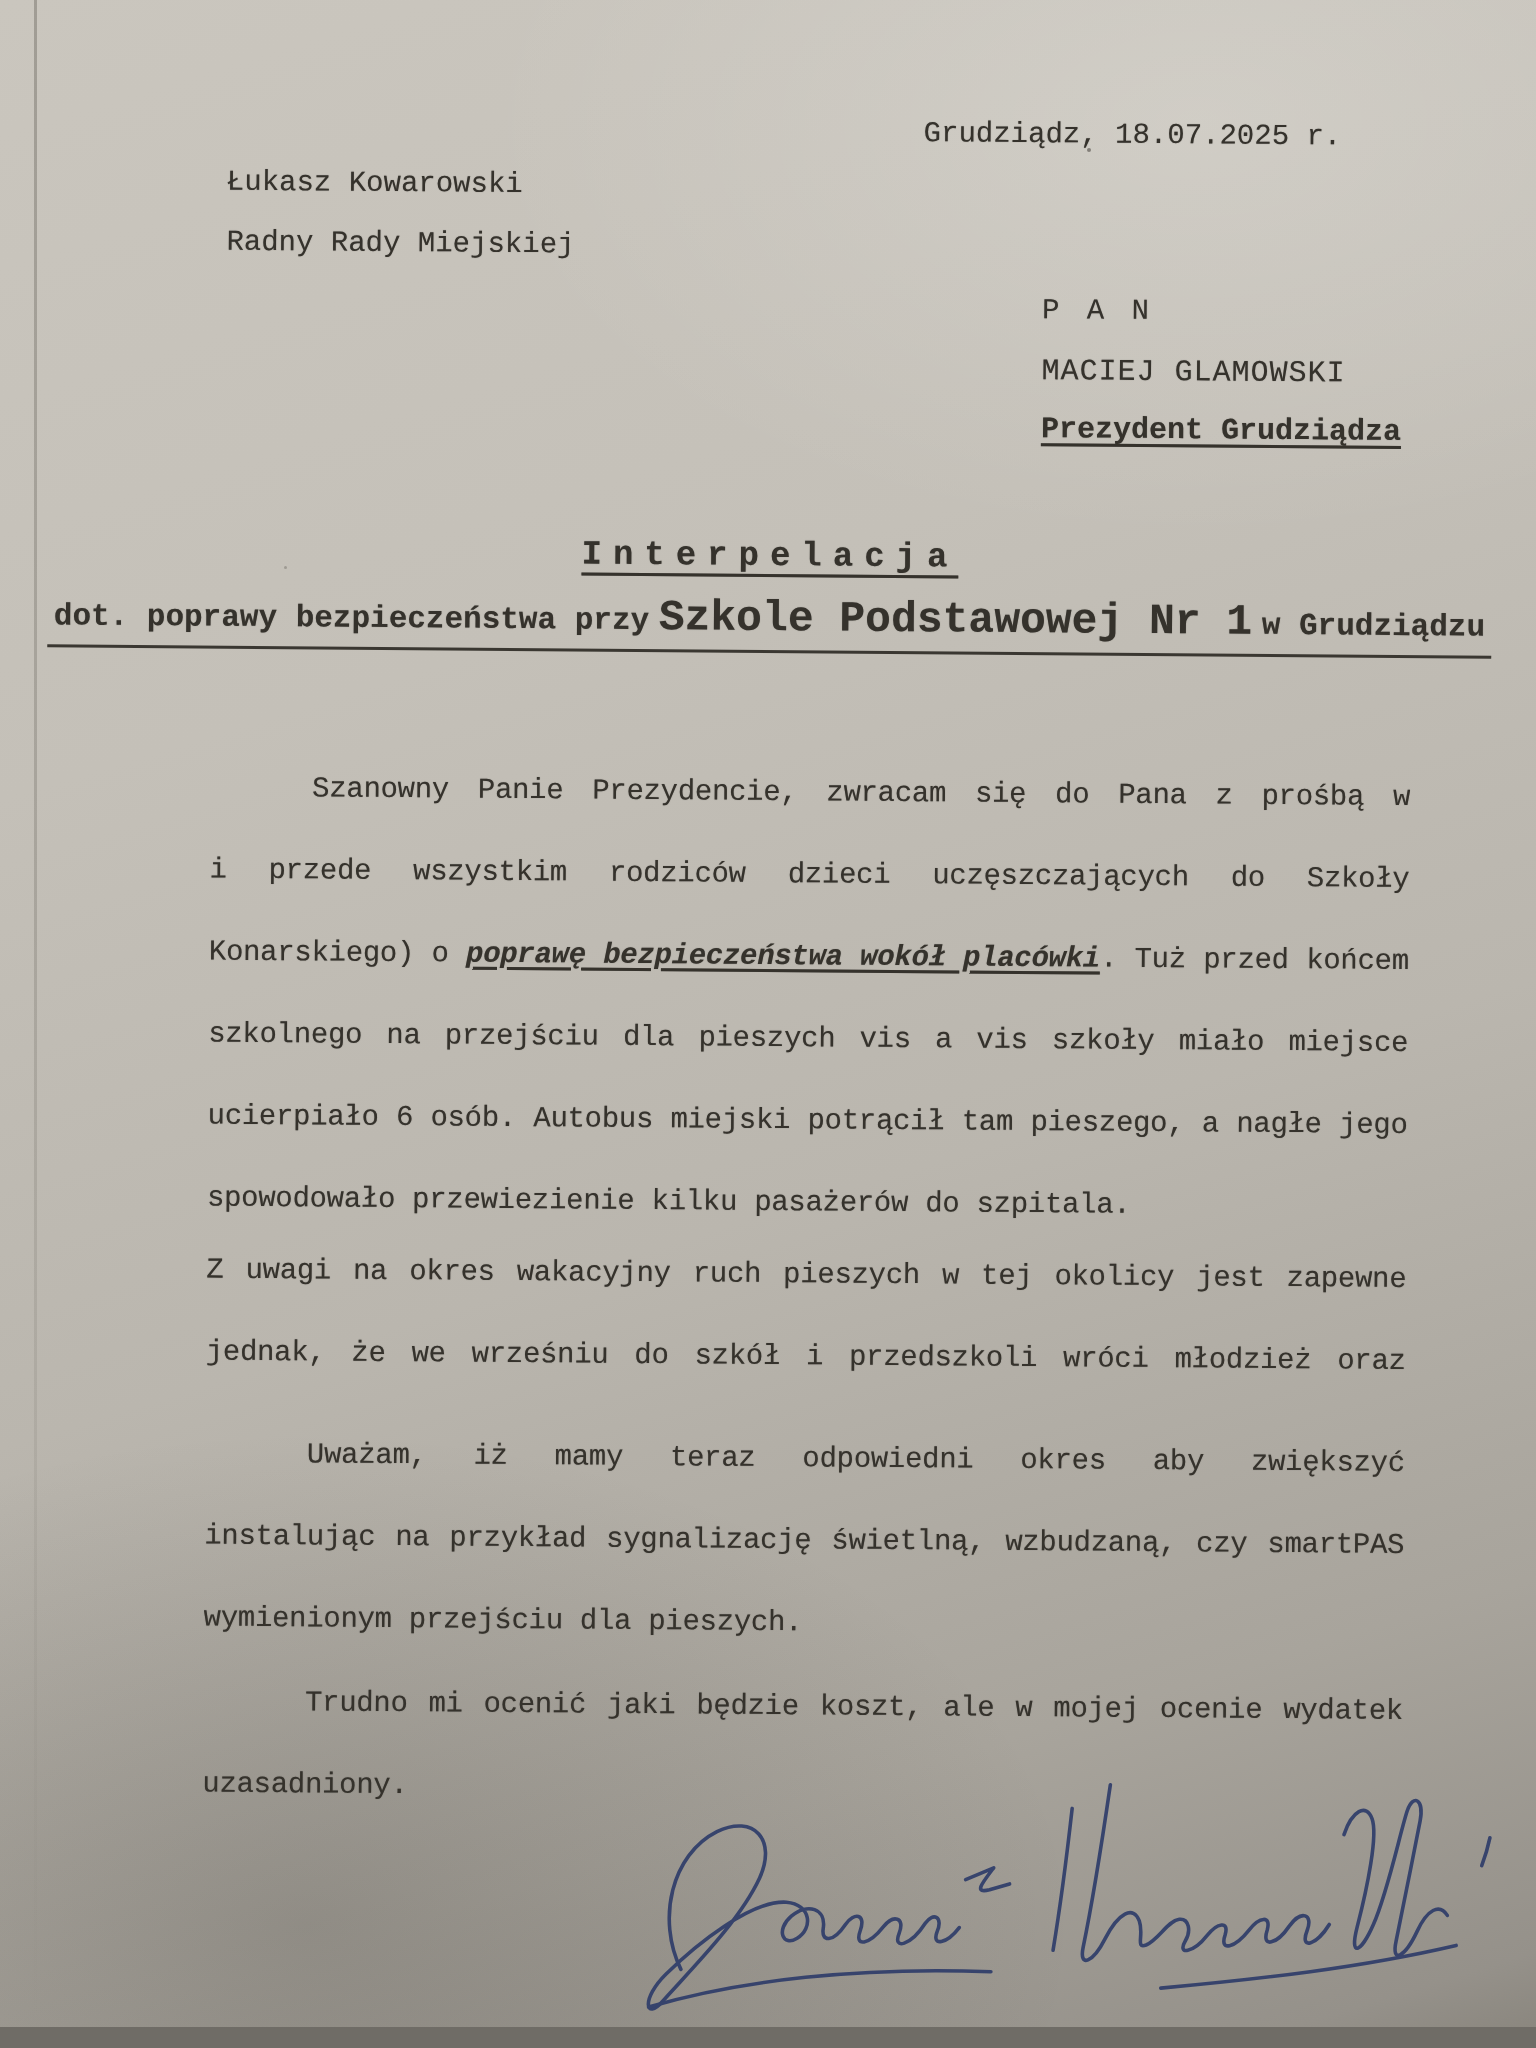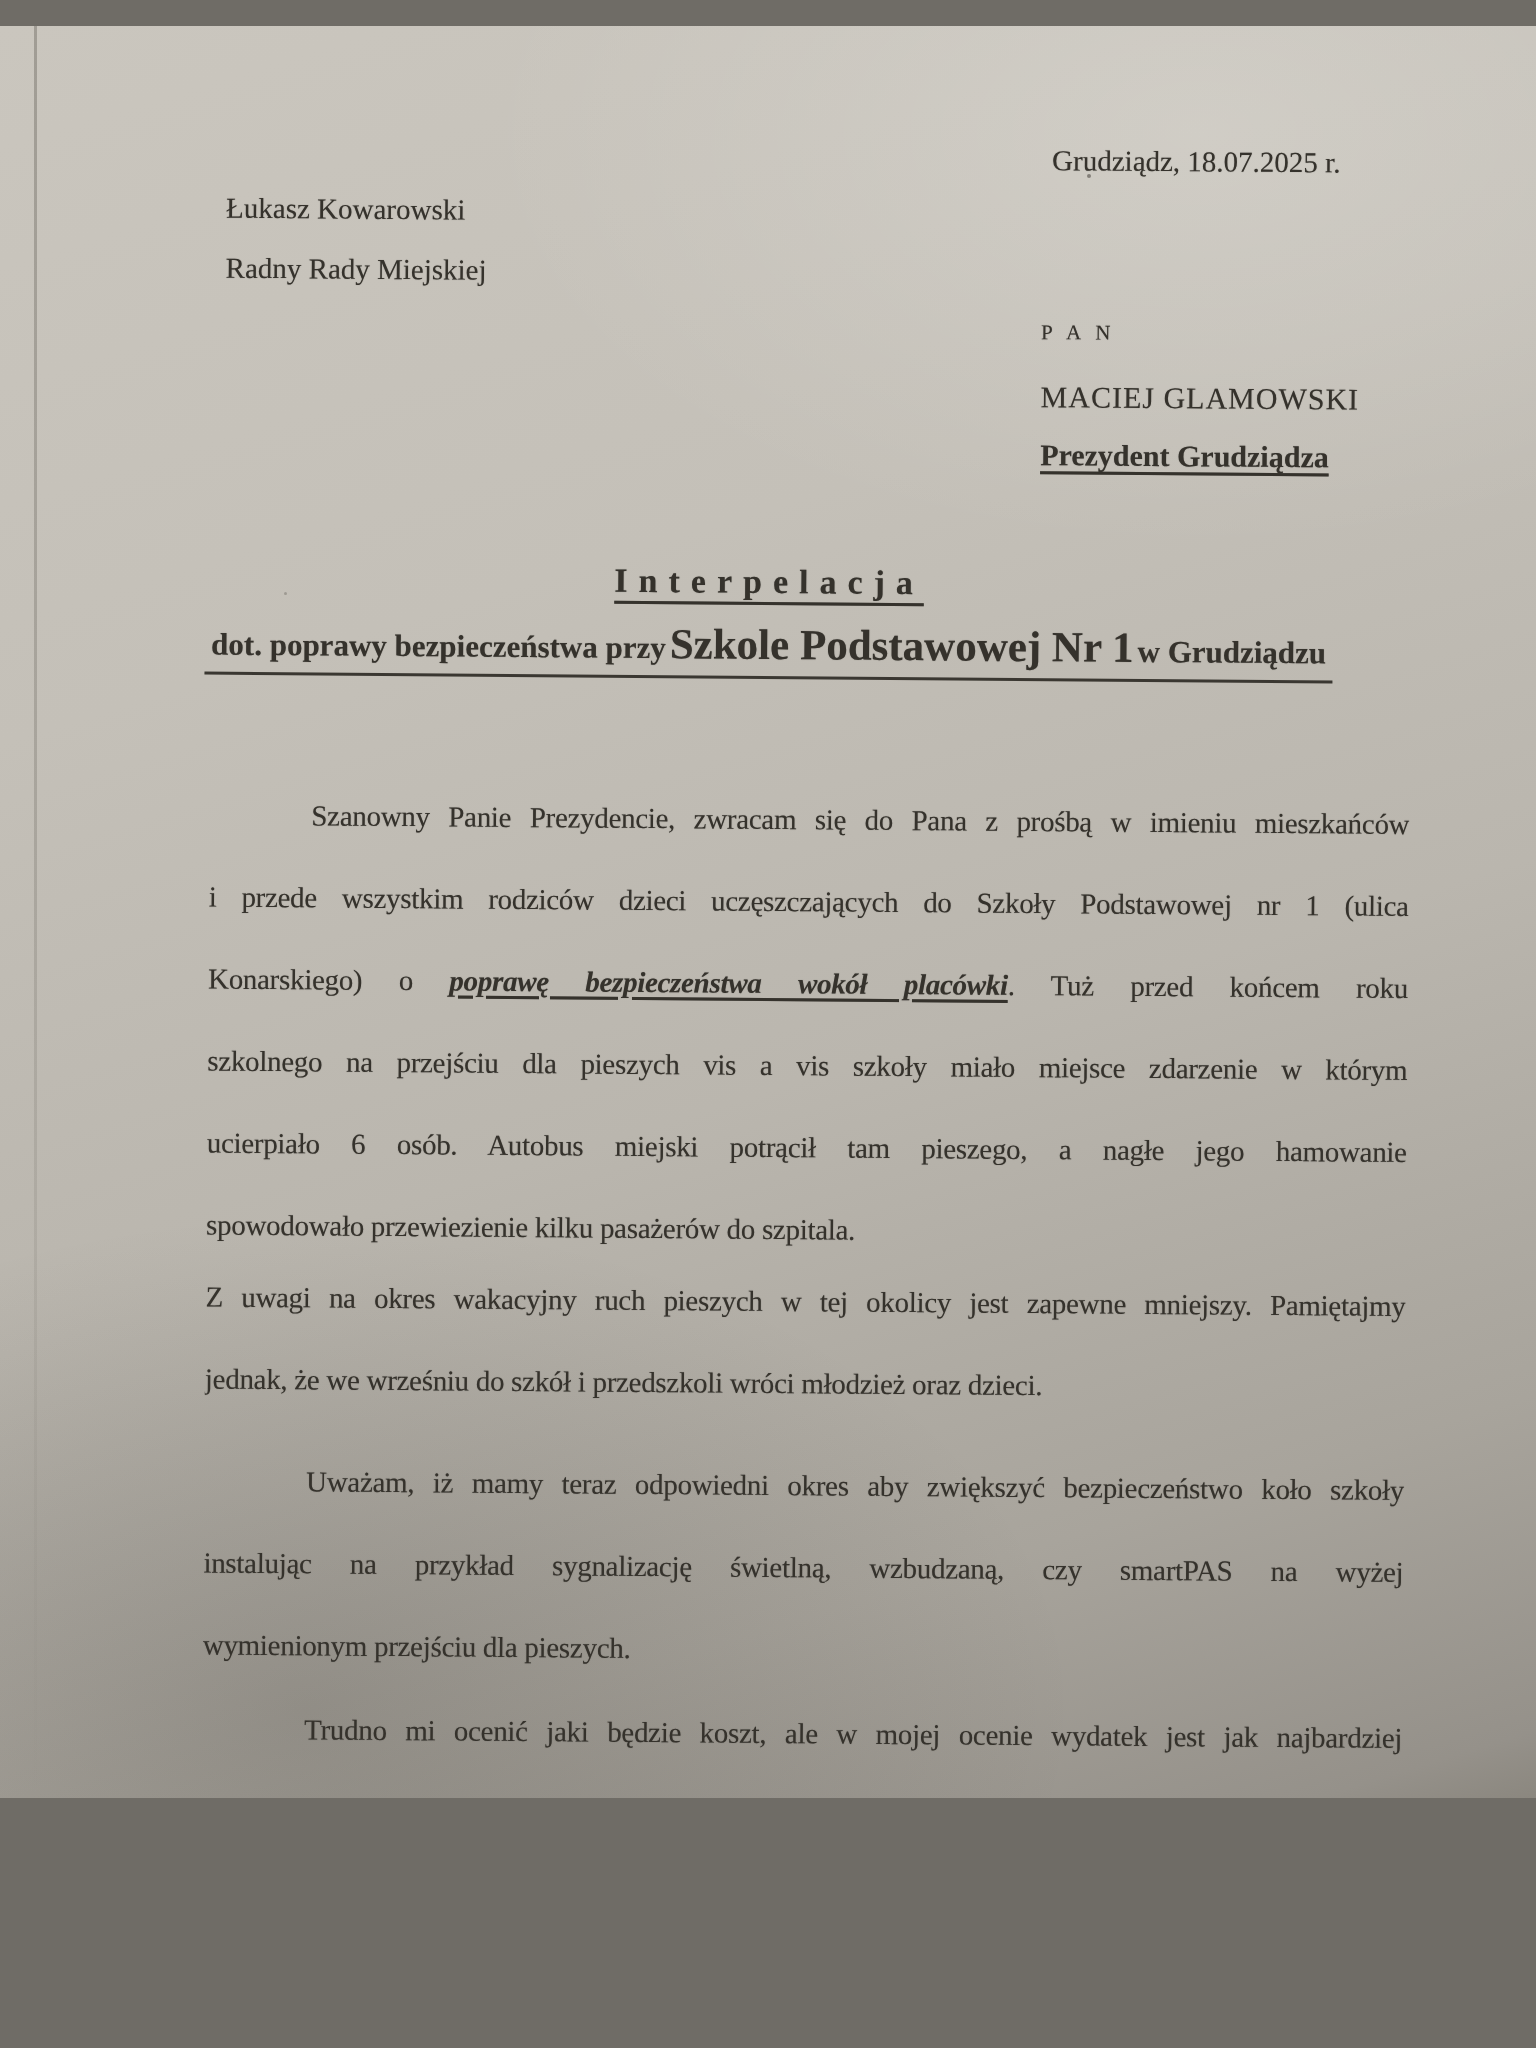--- a/index.html
+++ b/index.html
@@ -1,32 +1,31 @@
 <!DOCTYPE html>
 <html><head>
 <meta charset="utf-8">
 <style>
   html,body { margin:0; padding:0; background:#6f6c66; }
   .page {
-    position:relative; width:1536px; height:1772px; overflow:hidden;
+    position:relative; width:1536px; height:2027px; overflow:hidden;
     background:
       radial-gradient(1200px 700px at 78% 6%, rgba(255,255,250,0.18), rgba(255,255,250,0) 60%),
       radial-gradient(1400px 900px at 20% 95%, rgba(30,28,24,0.18), rgba(30,28,24,0) 55%),
       linear-gradient(163deg,#cac6be 0%, #c4c0b8 32%, #bab6ae 58%, #a8a49c 82%, #95918a 97%, #8b877f 100%);
-    font-family:Liberation Serif, serif;
+    font-family:Liberation Mono, monospace;
     color:#35322c;
-    margin-top:26px;
   }
   .content { position:absolute; inset:0; transform:rotate(0.45deg); transform-origin:50% 40%; }
   .txt { position:absolute; text-shadow:0 0 1px rgba(52,49,44,0.45); white-space:nowrap; }
 
   .date      { top:116px; right:200px; font-size:29px; }
   .sender-name  { top:170px; left:222px; font-size:29px; }
   .sender-title { top:230px; left:222px; font-size:29px; }
-  .recip-sal  { top:292px; left:1038px; font-size:21px; letter-spacing:5px; }
+  .recip-sal  { top:292px; left:1038px; font-size:29px; letter-spacing:5px; }
   .recip-name { top:352px; left:1038px; font-size:30px; letter-spacing:1px; }
   .recip-pos  { top:410px; left:1038px; font-size:30px; font-weight:bold; }
   .recip-pos span { text-decoration:underline; text-underline-offset:6px; text-decoration-thickness:2.5px; }
 
   .title { position:absolute; top:537px; left:0; width:100%; text-align:center;
            font-size:34px; font-weight:bold; letter-spacing:11px;
            text-shadow:0 0 1px rgba(52,49,44,0.45); }
   .title span { text-decoration:underline; text-underline-offset:9px; text-decoration-thickness:2.5px; }
 
   .subject { position:absolute; top:594px; left:0; width:100%; text-align:center;

